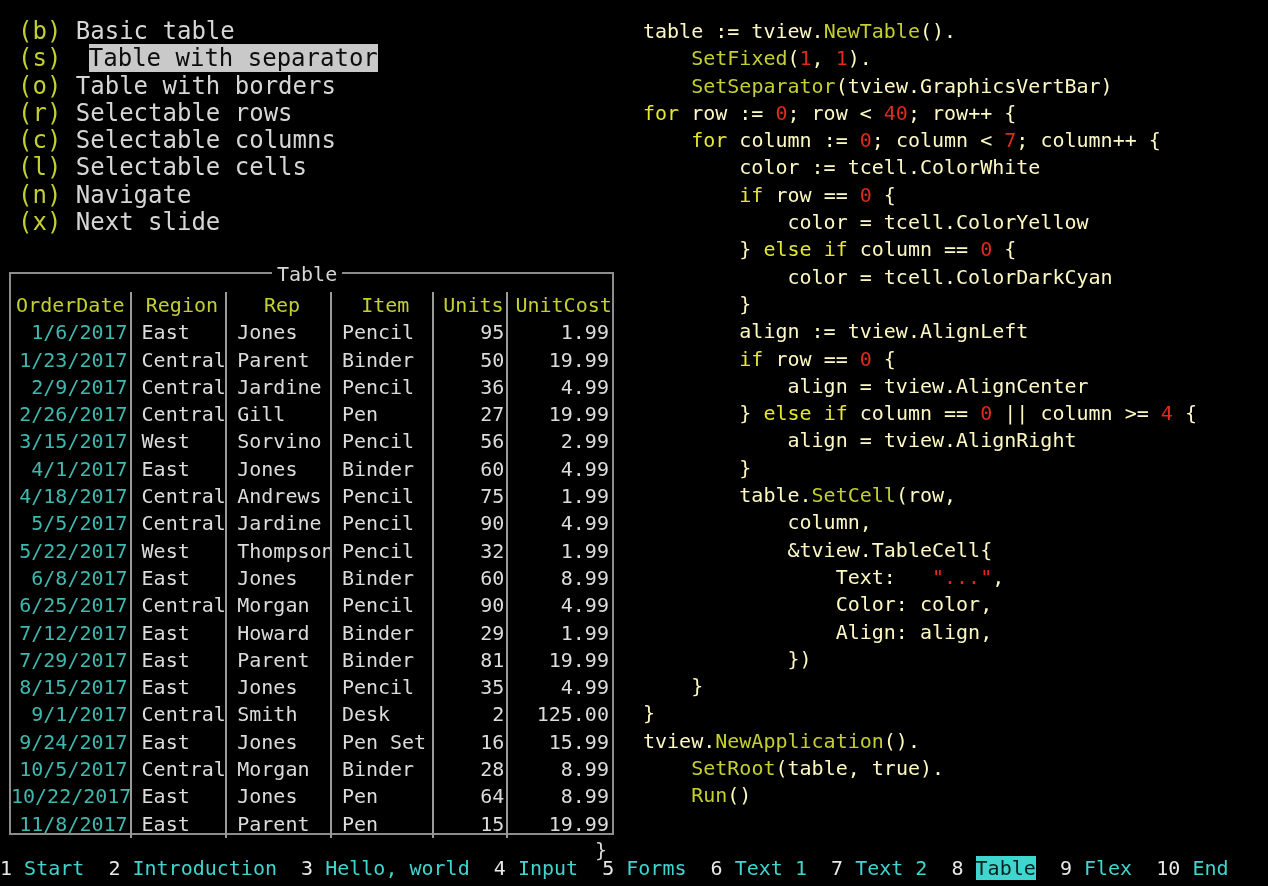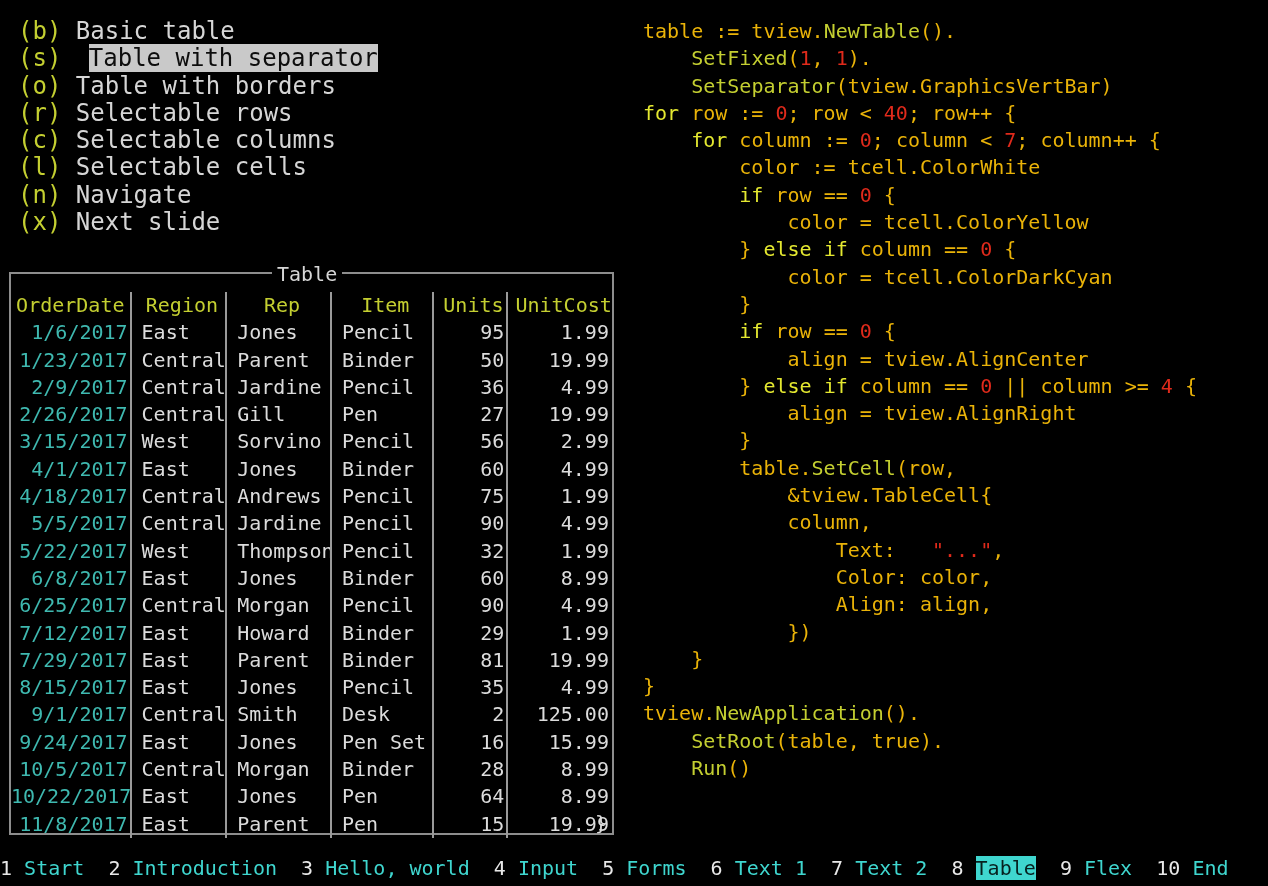--- a/index.html
+++ b/index.html
@@ -122,21 +122,21 @@
   .cline {
     height: 27.3px;
     line-height: 27.3px;
     white-space: pre;
     color: #dcdcdc;
   }
   .kw  { color: #e4e830; }
   .fn  { color: #c4cf31; }
   .num { color: #e02a1b; }
   .str { color: #e02a1b; }
-  .pl  { color: #eab308; }
+  .pl  { color: #fef9c3; }
 
   
   #status {
     position: absolute;
     left: 0;
     bottom: 4px;
     width: 1048px;
     height: 28px;
     line-height: 28px;
     font-size: 20px;
@@ -194,28 +194,29 @@
       <div class="cline"><span class="pl">    </span><span class="fn">SetFixed</span><span class="pl">(</span><span class="num">1</span><span class="pl">, </span><span class="num">1</span><span class="pl">).</span></div>
       <div class="cline"><span class="pl">    </span><span class="fn">SetSeparator</span><span class="pl">(tview.GraphicsVertBar)</span></div>
       <div class="cline"><span class="kw">for</span><span class="pl"> row := </span><span class="num">0</span><span class="pl">; row &lt; </span><span class="num">40</span><span class="pl">; row++ {</span></div>
       <div class="cline"><span class="pl">    </span><span class="kw">for</span><span class="pl"> column := </span><span class="num">0</span><span class="pl">; column &lt; </span><span class="num">7</span><span class="pl">; column++ {</span></div>
       <div class="cline"><span class="pl">        color := tcell.ColorWhite</span></div>
       <div class="cline"><span class="pl">        </span><span class="kw">if</span><span class="pl"> row == </span><span class="num">0</span><span class="pl"> {</span></div>
       <div class="cline"><span class="pl">            color = tcell.ColorYellow</span></div>
       <div class="cline"><span class="pl">        } </span><span class="kw">else if</span><span class="pl"> column == </span><span class="num">0</span><span class="pl"> {</span></div>
       <div class="cline"><span class="pl">            color = tcell.ColorDarkCyan</span></div>
       <div class="cline"><span class="pl">        }</span></div>
+      <div class="cline"><span class="pl">        align := tview.AlignLeft</span></div>
       <div class="cline"><span class="pl">        </span><span class="kw">if</span><span class="pl"> row == </span><span class="num">0</span><span class="pl"> {</span></div>
       <div class="cline"><span class="pl">            align = tview.AlignCenter</span></div>
       <div class="cline"><span class="pl">        } </span><span class="kw">else if</span><span class="pl"> column == </span><span class="num">0</span><span class="pl"> || column &gt;= </span><span class="num">4</span><span class="pl"> {</span></div>
       <div class="cline"><span class="pl">            align = tview.AlignRight</span></div>
       <div class="cline"><span class="pl">        }</span></div>
       <div class="cline"><span class="pl">        table.</span><span class="fn">SetCell</span><span class="pl">(row,</span></div>
+      <div class="cline"><span class="pl">            column,</span></div>
       <div class="cline"><span class="pl">            &amp;tview.TableCell{</span></div>
-      <div class="cline"><span class="pl">            column,</span></div>
       <div class="cline"><span class="pl">                Text:   </span><span class="str">"..."</span><span class="pl">,</span></div>
       <div class="cline"><span class="pl">                Color: color,</span></div>
       <div class="cline"><span class="pl">                Align: align,</span></div>
       <div class="cline"><span class="pl">            })</span></div>
       <div class="cline"><span class="pl">    }</span></div>
       <div class="cline"><span class="pl">}</span></div>
       <div class="cline"><span class="pl">tview.</span><span class="fn">NewApplication</span><span class="pl">().</span></div>
       <div class="cline"><span class="pl">    </span><span class="fn">SetRoot</span><span class="pl">(table, true).</span></div>
       <div class="cline"><span class="pl">    </span><span class="fn">Run</span><span class="pl">()</span></div>
       <div class="cline" style="margin-top: 27.3px; margin-left: -48px;">}</div>

